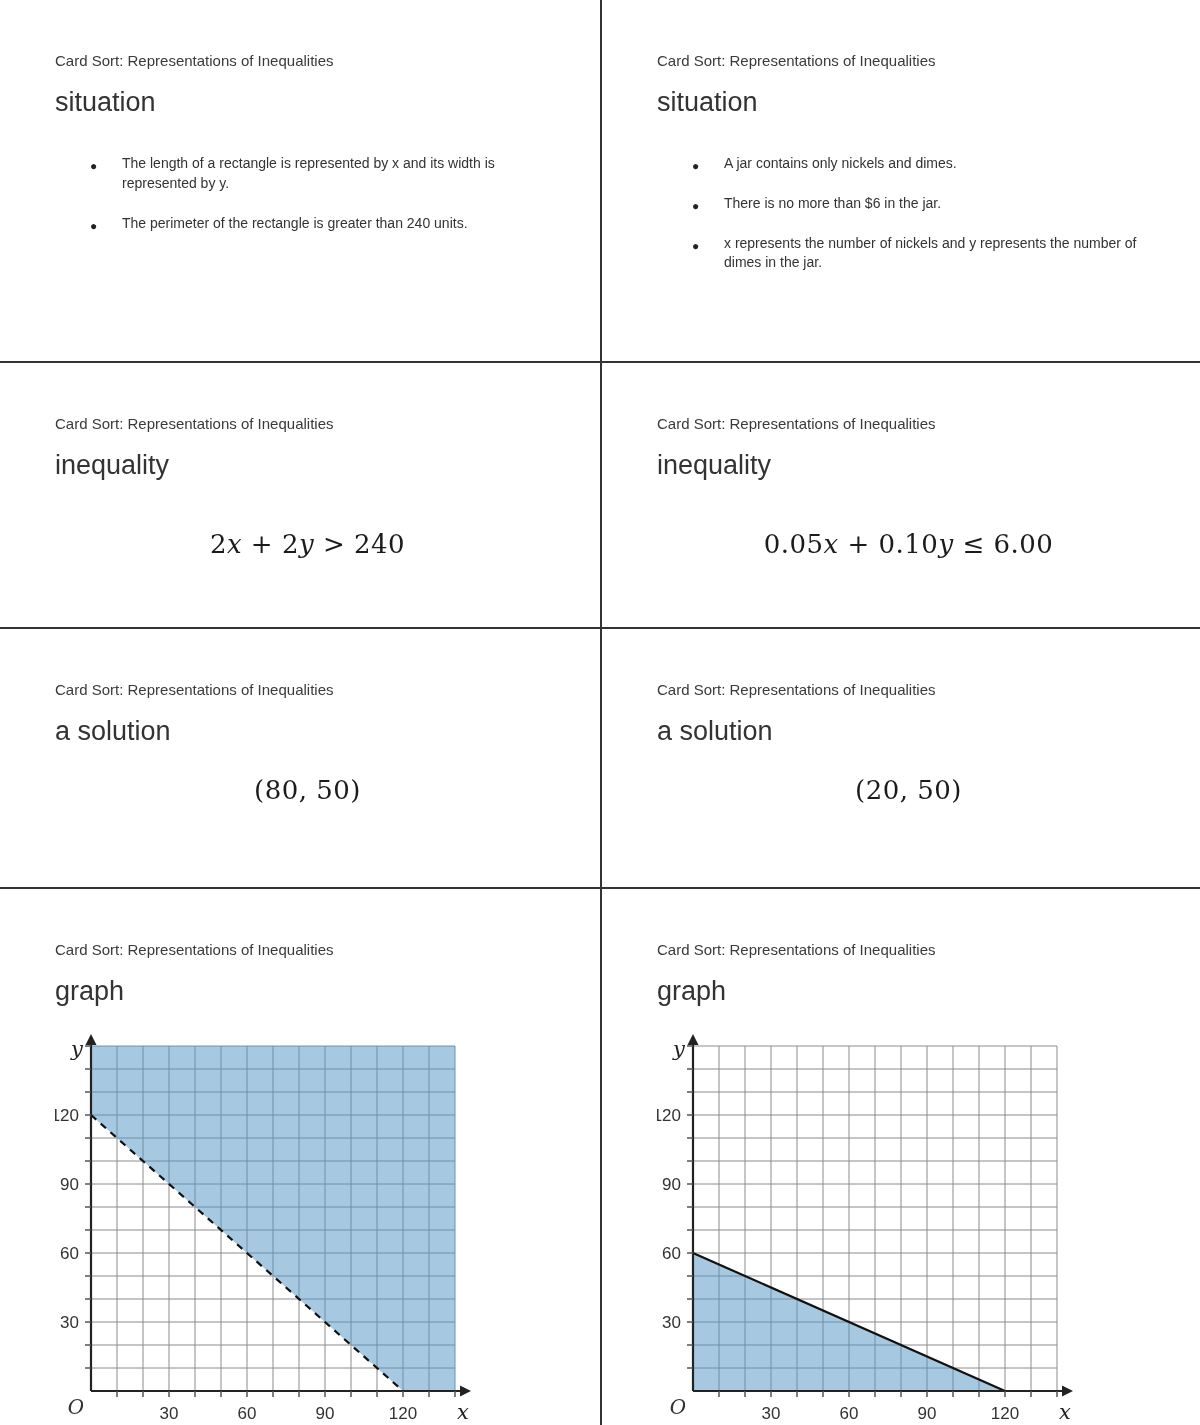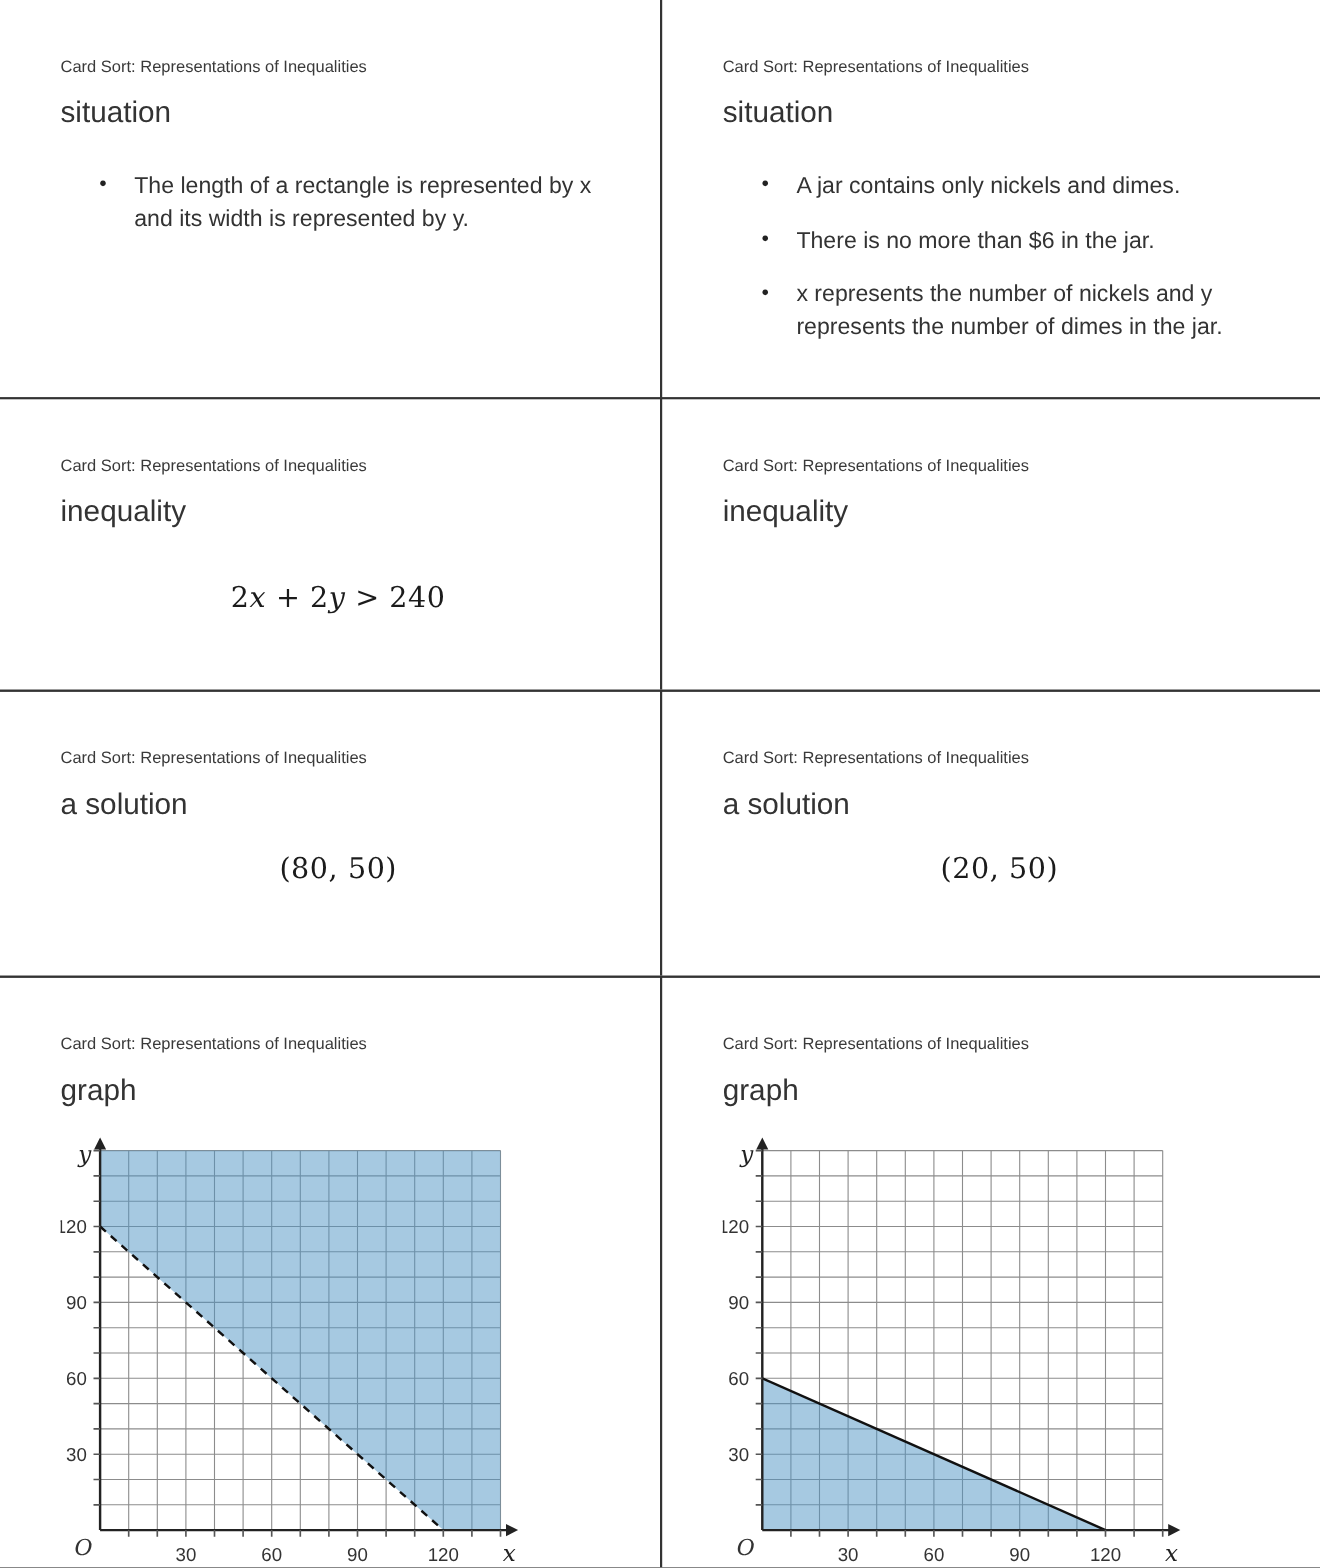--- a/index.html
+++ b/index.html
@@ -8,36 +8,36 @@
     width:1200px; height:1425px;
     font-family:"Liberation Sans", sans-serif;
     color:#333333;
     overflow:hidden;
   }
   .sheet {
     display:grid;
     grid-template-columns:600px 600px;
     grid-template-rows:361px 266px 260px 538px;
     width:1200px; height:1425px;
-    background:#000000;
+    background:#fdba74;
   }
   .card { padding:52px 40px 0 55px; background:#ffffff; overflow:hidden; }
   .card.col-right { border-left:2px solid #333333; }
   .card.row-border { border-top:2px solid #333333; }
   .card-kicker {
     font-size:15px; line-height:1.2; color:#3a3a3a; font-weight:400;
   }
   .card-title {
     font-size:27px; line-height:1.25; color:#333333; font-weight:400; margin-top:16px;
   }
   ul.points { list-style:none; margin-top:34px; }
   ul.points li {
     position:relative;
     padding-left:67px;
-    font-size:21px; line-height:1.42; color:#333333;
+    font-size:14px; line-height:1.42; color:#333333;
     margin-bottom:20px;
     max-width:487px;
   }
   ul.points li::before {
     content:"●";
     position:absolute; left:35px; top:4px;
     font-size:12px; color:#222222;
   }
   .math {
     display:block; text-align:center;
@@ -65,20 +65,21 @@
 </head>
 <body>
 
 <div class="sheet">
 
   <section class="card">
     <div class="card-kicker">Card Sort: Representations of Inequalities</div>
     <h2 class="card-title">situation</h2>
     <ul class="points">
       <li>The length of a rectangle is represented by x and its width is represented by y.</li>
+      <li>The perimeter of the rectangle is greater than 240 units.</li>
     </ul>
   </section>
 
   <section class="card col-right">
     <div class="card-kicker">Card Sort: Representations of Inequalities</div>
     <h2 class="card-title">situation</h2>
     <ul class="points">
       <li>A jar contains only nickels and dimes.</li>
       <li>There is no more than $6 in the jar.</li>
       <li>x represents the number of nickels and y represents the number of dimes in the jar.</li>
@@ -87,20 +88,21 @@
 
   <section class="card inequality row-border">
     <div class="card-kicker">Card Sort: Representations of Inequalities</div>
     <h2 class="card-title">inequality</h2>
     <span class="math">2<i>x</i> + 2<i>y</i> &gt; 240</span>
   </section>
 
   <section class="card inequality row-border col-right">
     <div class="card-kicker">Card Sort: Representations of Inequalities</div>
     <h2 class="card-title">inequality</h2>
+    <span class="math">0.05<i>x</i> + 0.10<i>y</i> ≤ 6.00</span>
   </section>
 
   <section class="card solution row-border">
     <div class="card-kicker">Card Sort: Representations of Inequalities</div>
     <h2 class="card-title">a solution</h2>
     <span class="math">(80, 50)</span>
   </section>
 
   <section class="card solution row-border col-right">
     <div class="card-kicker">Card Sort: Representations of Inequalities</div>

